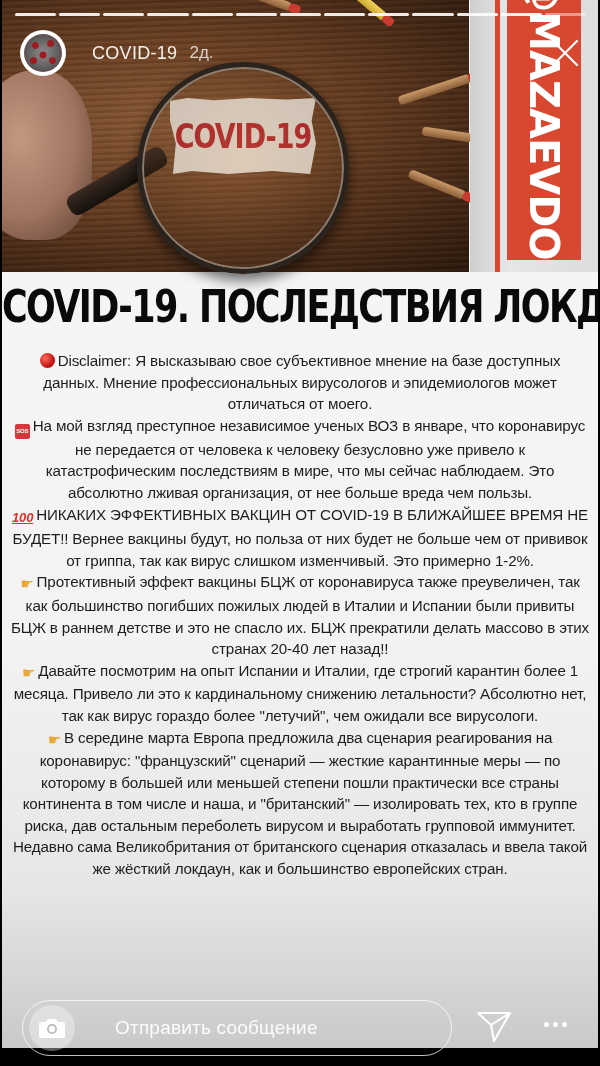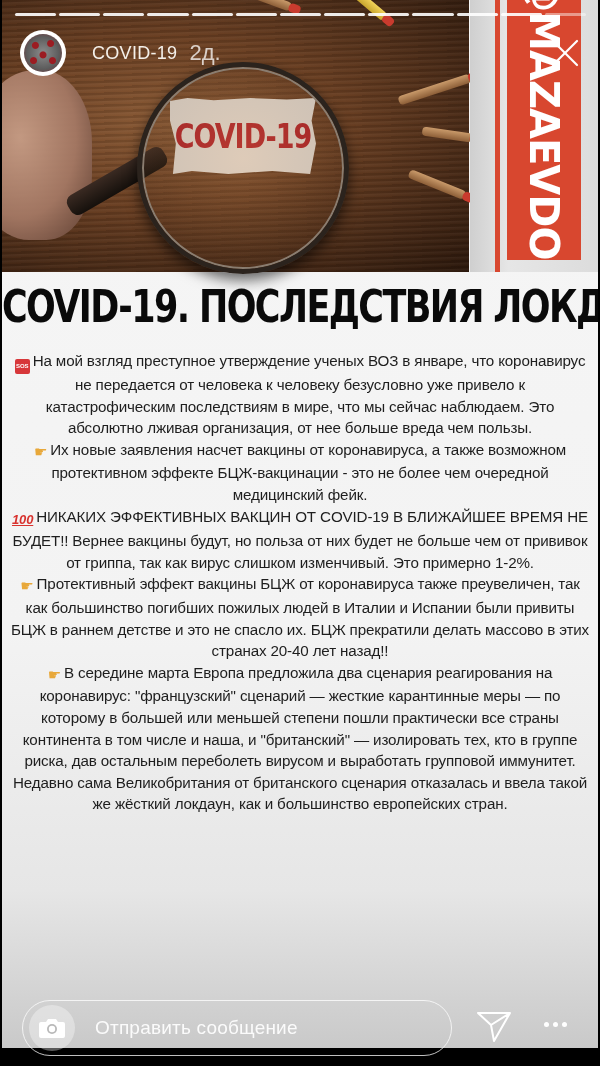--- a/index.html
+++ b/index.html
@@ -96,21 +96,21 @@
     width: 38px; height: 38px; border-radius: 50%;
     background:
       radial-gradient(circle at 30% 30%, #9b1c22 0 3px, transparent 4px),
       radial-gradient(circle at 70% 25%, #9b1c22 0 3px, transparent 4px),
       radial-gradient(circle at 50% 55%, #9b1c22 0 3px, transparent 4px),
       radial-gradient(circle at 25% 70%, #9b1c22 0 3px, transparent 4px),
       radial-gradient(circle at 75% 70%, #9b1c22 0 3px, transparent 4px),
       radial-gradient(circle at 50% 50%, #8c8c8c 0%, #5c5c5c 60%, #7a2026 100%);
   }
   .header .name { color: #f4f0ea; font-size: 18px; margin-left: 26px; letter-spacing: 0.3px; }
-  .header .time { color: rgba(255,255,255,0.75); font-size: 22px; margin-left: 12px; }
+  .header .time { color: rgba(255,255,255,0.75); font-size: 17px; margin-left: 12px; }
   .close-btn {
     position: absolute; right: 4px; top: 6px; width: 34px; height: 34px; cursor: pointer;
   }
 
   
   .title {
     position: absolute; left: 0; right: 0; top: 282px; text-align: center;
     font-family: "DejaVu Sans", sans-serif; font-weight: bold; color: #0a0a0a;
     font-size: 35px; letter-spacing: -1.6px; transform: scaleY(1.25); transform-origin: top center;
     white-space: nowrap;
@@ -136,21 +136,21 @@
     position: absolute; left: 22px; top: 1000px; width: 430px; height: 56px;
     border: 1.5px solid rgba(255,255,255,0.75); border-radius: 28px;
     display: flex; align-items: center; z-index: 7;
   }
   .camera-btn {
     width: 46px; height: 46px; border-radius: 50%; margin-left: 6px;
     background: rgba(255,255,255,0.35);
     display: flex; align-items: center; justify-content: center; cursor: pointer;
   }
   .reply-placeholder {
-    color: rgba(255,255,255,0.92); font-size: 19px; margin-left: 20px; letter-spacing: 0.2px;
+    color: rgba(255,255,255,0.92); font-size: 19px; margin-left: 40px; letter-spacing: 0.2px;
   }
   .send-btn { position: absolute; left: 474px; top: 1005px; width: 40px; height: 40px; cursor: pointer; z-index: 7; }
   .more-btn { position: absolute; left: 540px; top: 1014px; width: 30px; height: 20px; cursor: pointer; z-index: 7;
     display: flex; gap: 4px; align-items: center; justify-content: center; }
   .more-btn i { display: block; width: 5px; height: 5px; border-radius: 50%; background: #fff; }
 </style>
 </head>
 <body>
 
 <div class="story">
@@ -202,24 +202,25 @@
       <svg width="34" height="34" viewBox="0 0 34 34">
         <line x1="5" y1="5" x2="29" y2="29" stroke="#fff" stroke-width="2.2" stroke-linecap="round"></line>
         <line x1="29" y1="5" x2="5" y2="29" stroke="#fff" stroke-width="2.2" stroke-linecap="round"></line>
       </svg>
     </div>
   </div>
 
   <div class="title">COVID-19.  ПОСЛЕДСТВИЯ ЛОКДАУНА-1</div>
 
   <div class="body-text">
-    <p><span class="emo sos">SOS</span><span>На мой взгляд преступное утверждение ученых ВОЗ в январе, что коронавирус не передается от человека к человеку безусловно уже привело к катастрофическим последствиям в мире, что мы сейчас наблюдаем. Это абсолютно лживая организация, от нее больше вреда чем пользы.</span></p>
-    <p><span class="emo point">☛</span><span>Их новые заявления насчет вакцины от коронавируса, а также возможном протективном эффекте БЦЖ-вакцинации - это не более чем очередной медицинский фейк.</span></p>
+    <p><span class="emo red-circle"></span><span>Disclaimer: Я высказываю свое субъективное мнение на базе доступных данных. Мнение профессиональных вирусологов и эпидемиологов может отличаться от моего.</span></p>
+    <p><span class="emo sos">SOS</span><span>На мой взгляд преступное независимое ученых ВОЗ в январе, что коронавирус не передается от человека к человеку безусловно уже привело к катастрофическим последствиям в мире, что мы сейчас наблюдаем. Это абсолютно лживая организация, от нее больше вреда чем пользы.</span></p>
     <p><span class="emo hundred">100</span><span>НИКАКИХ ЭФФЕКТИВНЫХ ВАКЦИН ОТ COVID-19 В БЛИЖАЙШЕЕ ВРЕМЯ НЕ БУДЕТ!! Вернее вакцины будут, но польза от них будет не больше чем от прививок от гриппа, так как вирус слишком изменчивый. Это примерно 1-2%.</span></p>
     <p><span class="emo point">☛</span><span>Протективный эффект вакцины БЦЖ от коронавируса также преувеличен, так как большинство погибших пожилых людей в Италии и Испании были привиты БЦЖ в раннем детстве и это не спасло их. БЦЖ прекратили делать массово в этих странах 20-40 лет назад!!</span></p>
+    <p><span class="emo point">☛</span><span>Давайте посмотрим на опыт Испании и Италии, где строгий карантин более 1 месяца. Привело ли это к кардинальному снижению летальности? Абсолютно нет, так как вирус гораздо более "летучий", чем ожидали все вирусологи.</span></p>
     <p><span class="emo point">☛</span><span>В середине марта Европа предложила два сценария реагирования на коронавирус: "французский" сценарий — жесткие карантинные меры — по которому в большей или меньшей степени пошли практически все страны континента в том числе и наша, и "британский" — изолировать тех, кто в группе риска, дав остальным переболеть вирусом и выработать групповой иммунитет. Недавно сама Великобритания от британского сценария отказалась и ввела такой же жёсткий локдаун, как и большинство европейских стран.</span></p>
 
   </div>
 </div>
 
 <div class="reply-box">
   <div class="camera-btn">
     <svg width="28" height="24" viewBox="0 0 28 24">
       <path d="M3 6 h5 l2-3 h8 l2 3 h5 a2 2 0 0 1 2 2 v12 a2 2 0 0 1 -2 2 h-22 a2 2 0 0 1 -2 -2 v-12 a2 2 0 0 1 2 -2z" fill="#fff"></path>
       <circle cx="14" cy="13" r="5" fill="#b9b9b9"></circle>

